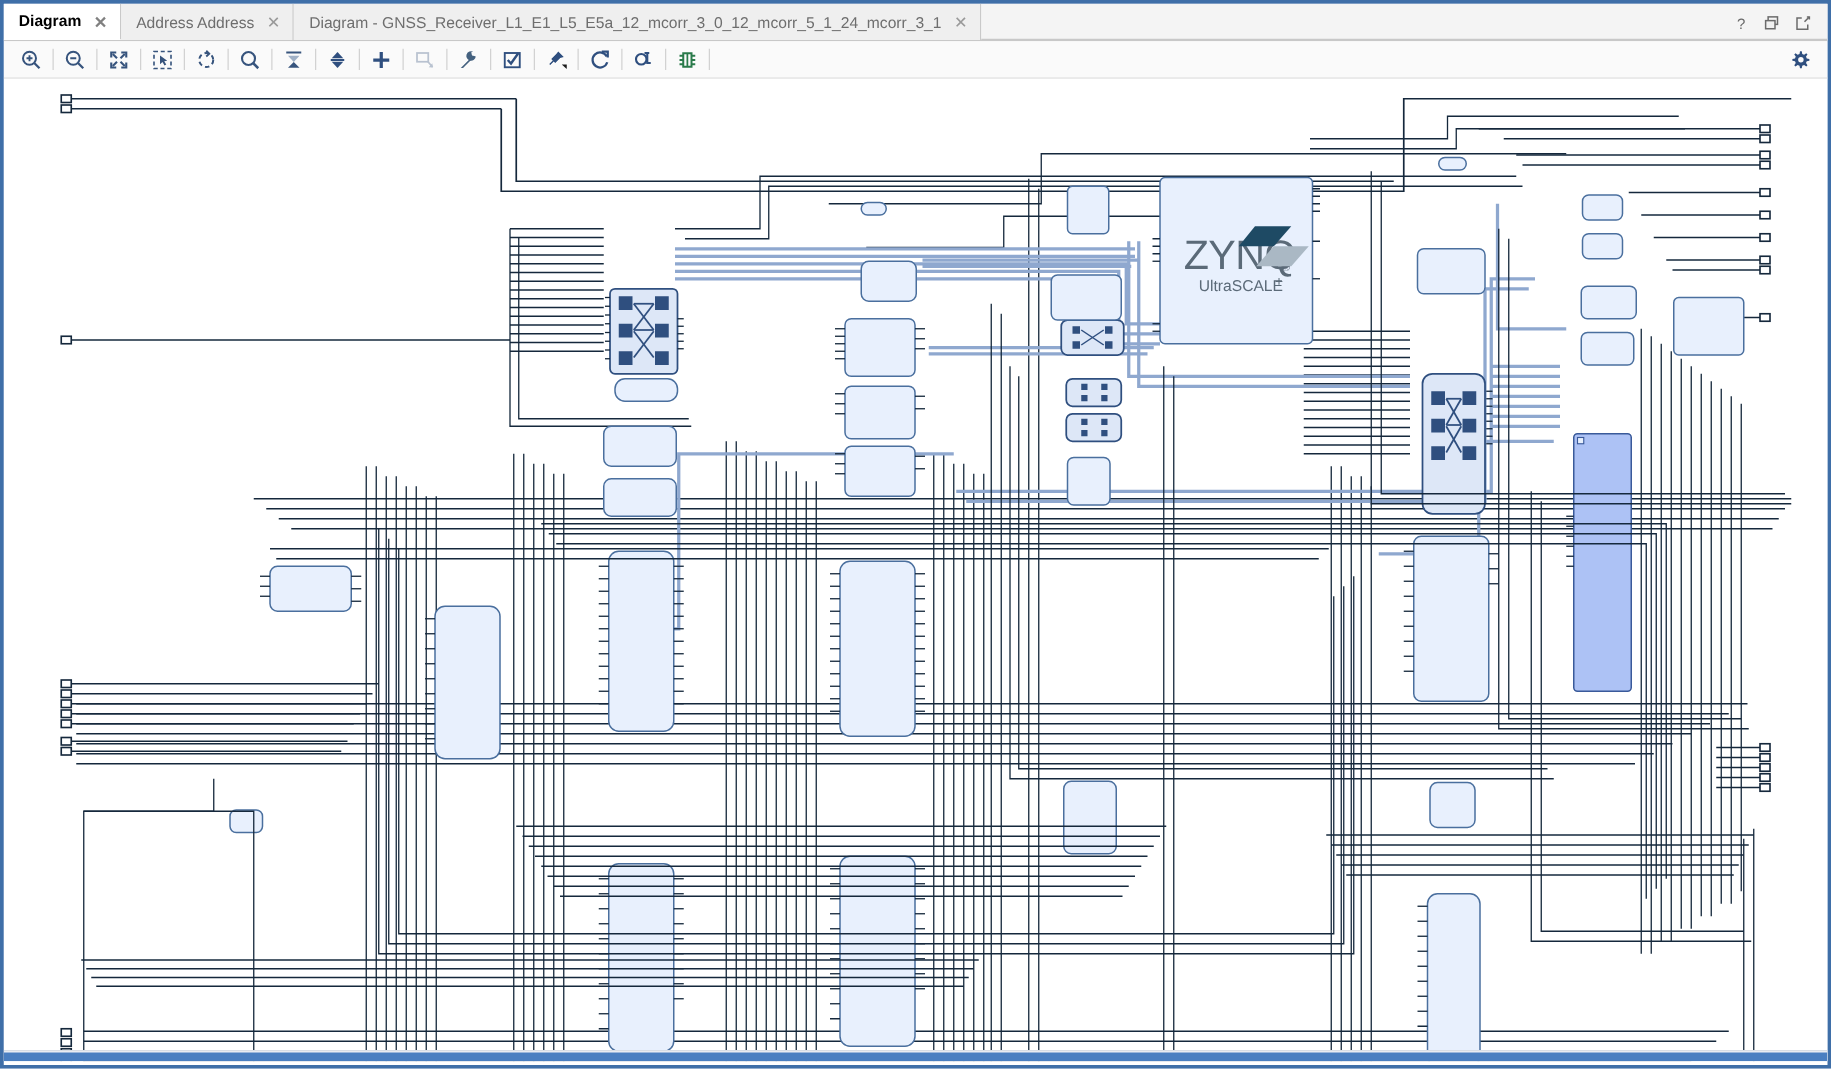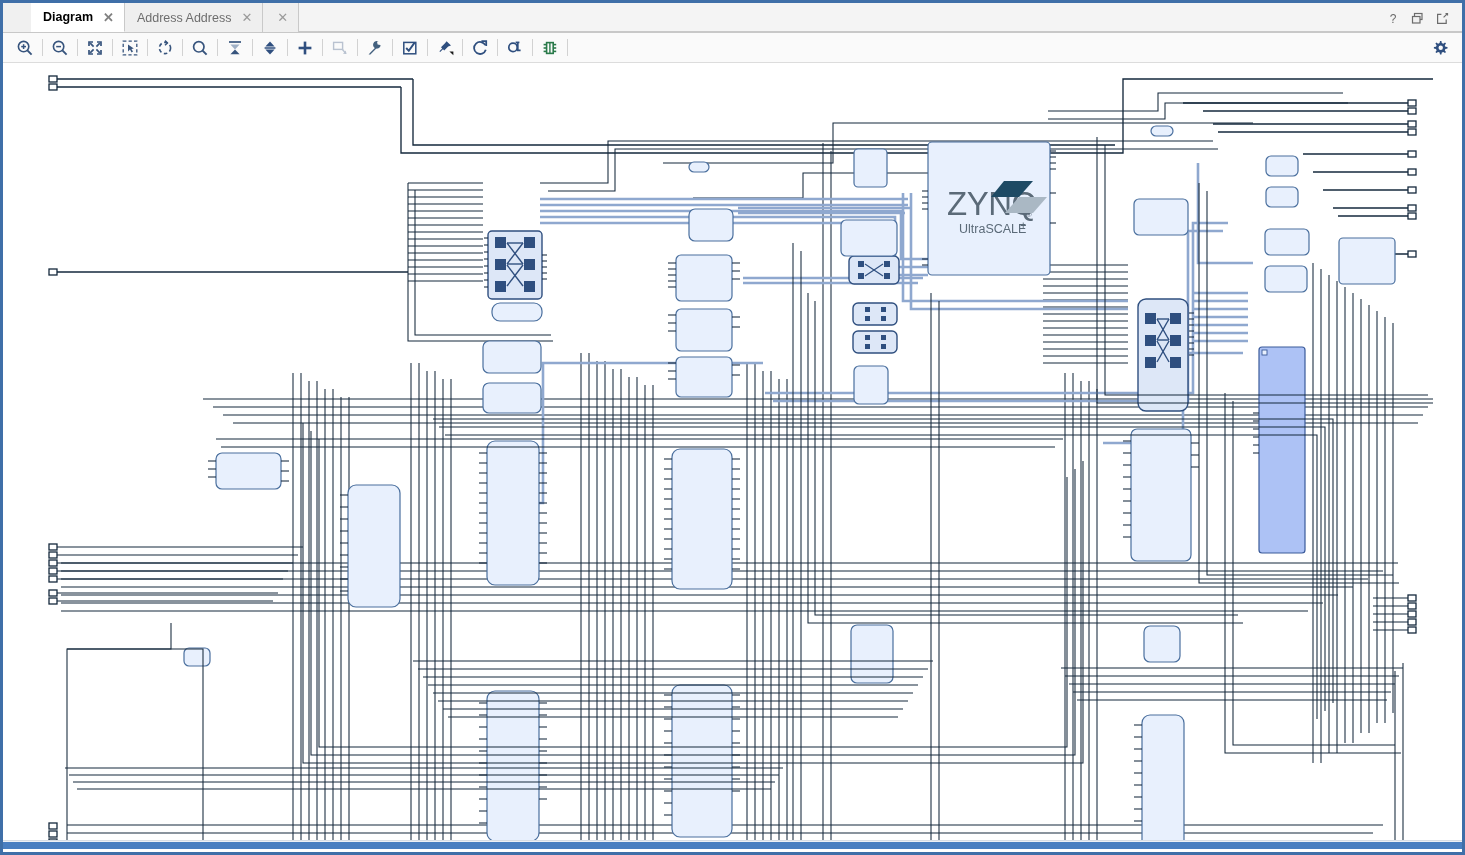--- a/index.html
+++ b/index.html
@@ -24,21 +24,20 @@
   
   .tabbar {
     position: relative;
     height: 30px;
     background: #f0f0f0;
     border-bottom: 1px solid #c8c8c8;
     display: flex;
     align-items: stretch;
     font-size: 12.5px;
     white-space: nowrap;
-    padding-left: 28px;
   }
   .tab {
     display: flex;
     align-items: center;
     padding: 0 8px 0 12px;
     border-right: 1px solid #c9c9c9;
     color: #6e6e6e;
     background: #efefef;
     cursor: default;
     gap: 8px;
@@ -153,20 +152,21 @@
   <div class="tabbar">
     <div class="tab active">
       <span>Diagram</span>
       <span class="tab-close">✕</span>
     </div>
     <div class="tab">
       <span>Address Address</span>
       <span class="tab-close">✕</span>
     </div>
     <div class="tab">
+      <span>Diagram - GNSS_Receiver_L1_E1_L5_E5a_12_mcorr_3_0_12_mcorr_5_1_24_mcorr_3_1</span>
       <span class="tab-close">✕</span>
     </div>
     <div class="tabbar-filler"></div>
 
     <div class="win-ctrls">
       <span class="wc">
         <svg width="12" height="13" viewBox="0 0 12 13">
             <text x="6" y="11" font-size="12" font-family="Liberation Sans, sans-serif" fill="#6b6b6b" text-anchor="middle">?</text>
           </svg>
       </span>

